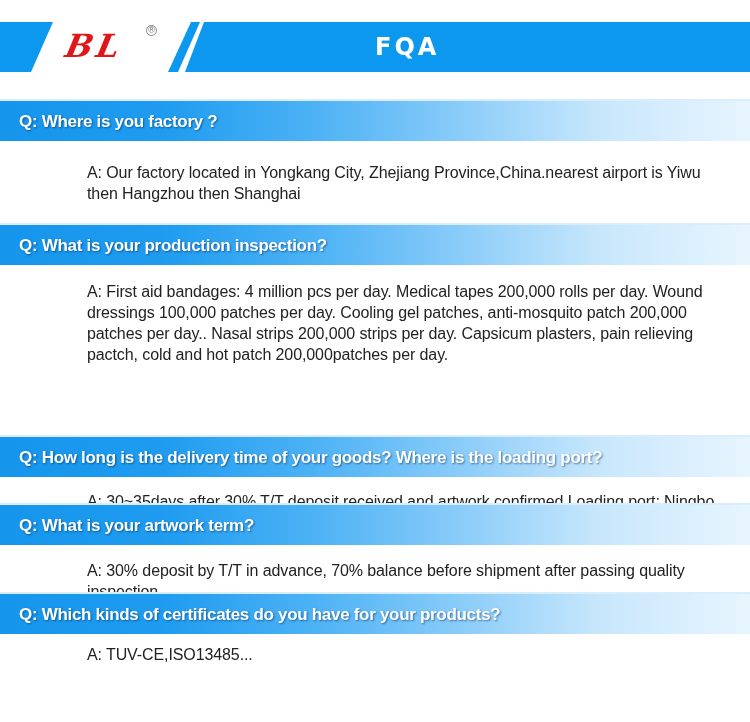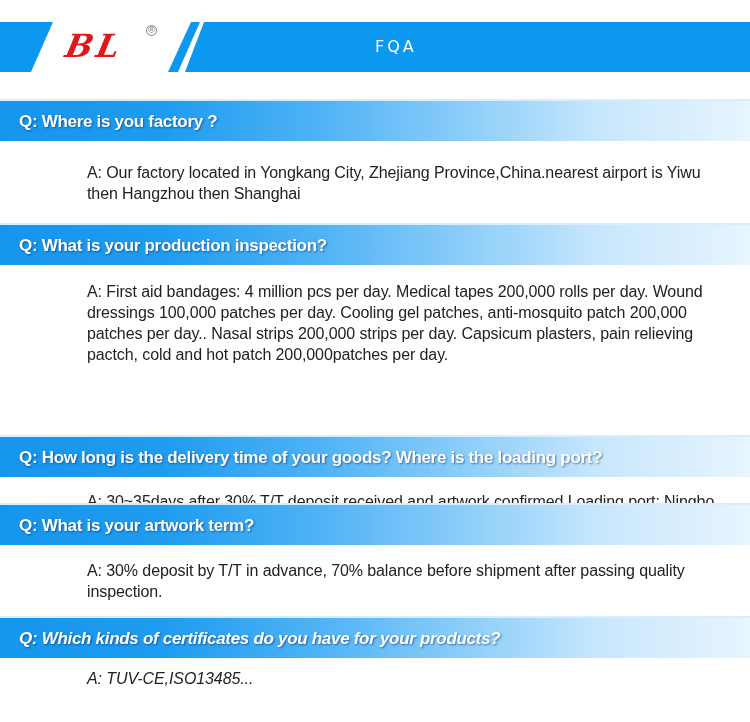--- a/index.html
+++ b/index.html
@@ -18,21 +18,21 @@
       font-size: 32px; color: #e0161b; letter-spacing: 4px;
       transform: skewX(-12deg);
     }
     .reg {
       position: absolute; left: 80px; top: -2px; font-size: 9px; color: #666;
       border: 1px solid #888; border-radius: 50%; width: 9px; height: 9px;
       line-height: 9px; text-align: center;
     }
     .header-title {
       position: absolute; left: 375px; top: 0; height: 50px; line-height: 50px;
-      color: #ffffff; font-weight: normal; font-size: 16px; letter-spacing: 3px;
+      color: #ffffff; font-weight: bold; font-size: 24px; letter-spacing: 3px;
       font-family: "DejaVu Sans", sans-serif;
     }
     .qa { position: absolute; left: 0; width: 750px; }
     .qbar {
       height: 42px; width: 750px;
       background: linear-gradient(90deg, #1595ec 0%, #1f9cf0 22%, #4db2f5 42%, #8ccdf9 62%, #c8e7fc 80%, #e7f5fe 100%);
       color: #ffffff; font-weight: bold; font-size: 17px; line-height: 42px;
       padding-left: 19px; box-sizing: border-box;
       text-shadow: 1px 1px 2px rgba(0,40,90,0.55);
       letter-spacing: -0.3px;
@@ -72,16 +72,16 @@
 <div class="qa" style="top:387px;margin-top:48px;">
   <div class="qbar">Q: How long is the delivery time of your goods? Where is the loading port?</div>
   <div class="answer" style="margin-top:14px;">A: 30~35days after 30% T/T deposit received and artwork confirmed.Loading port: Ningbo or Shanghai, or others place in China as clients' requirement.</div>
 </div>
 
 <div class="qa" style="top:503px;">
   <div class="qbar">Q: What is your artwork term?</div>
   <div class="answer" style="margin-top:15px;">A: 30% deposit by T/T in advance, 70% balance before shipment after passing quality inspection.</div>
 </div>
 
-<div class="qa" style="top:616px;font-style:italic;">
+<div class="qa" style="top:592px;">
   <div class="qbar">Q: Which kinds of certificates do you have for your products?</div>
   <div class="answer" style="margin-top:10px;">A: TUV-CE,ISO13485...</div>
 </div>
 
 </body></html>

